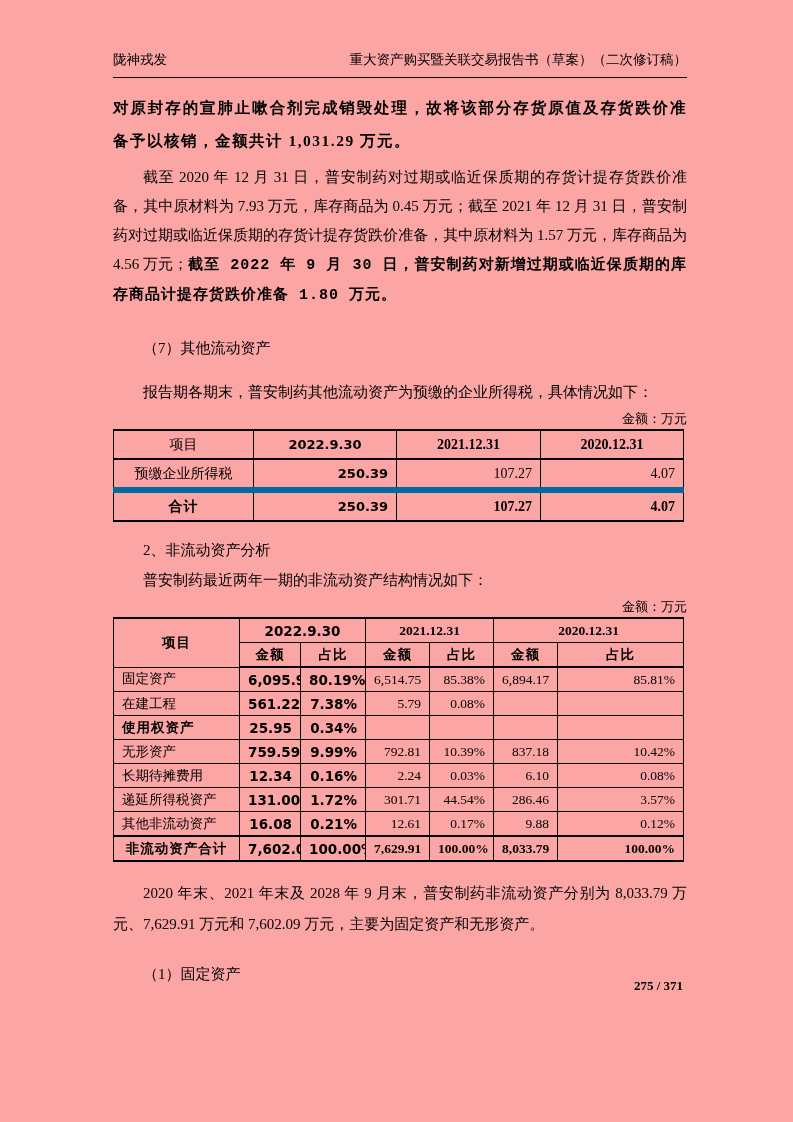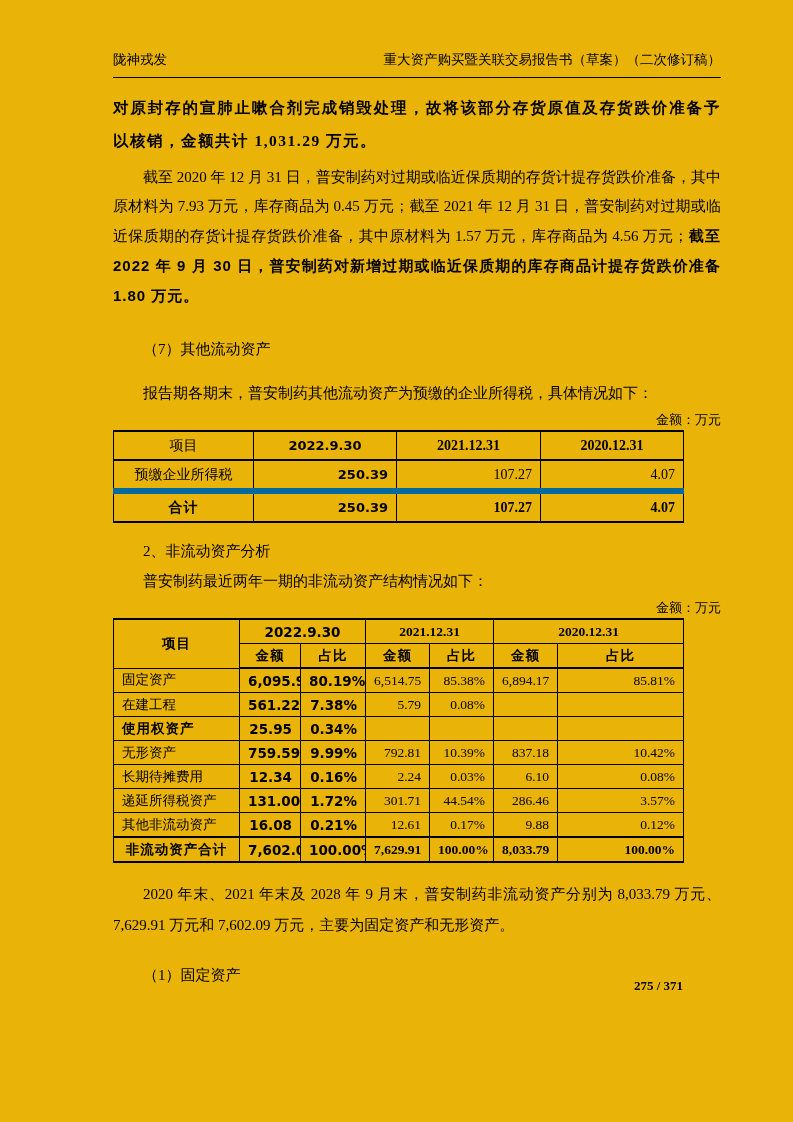--- a/index.html
+++ b/index.html
@@ -1,22 +1,22 @@
 <!DOCTYPE html>
 <html lang="zh"><head>
 <meta charset="utf-8">
 <style>
   html,body{margin:0;padding:0;background:#9b9b9b;}
   .page{
     position:relative;
     width:793px;height:1122px;
     margin:0 auto;
-    background:#eab308;
+    background:#fca5a5;
     box-sizing:border-box;
-    padding:50px 72px 0 113px;
+    padding:50px 106px 0 113px;
     font-family:"Liberation Serif","DejaVu Serif",serif;
     color:#000;
     overflow:hidden;
   }
   
   .doc-header{
     display:flex;justify-content:space-between;align-items:flex-end;
     font-size:13.5px;line-height:20px;
     border-bottom:1.5px solid #000;
     padding-bottom:7px;
@@ -28,21 +28,21 @@
     font-size:15.5px;line-height:33px;
     font-weight:bold;letter-spacing:1.5px;
   }
   .p-body{
     margin-top:6px;
     font-size:15px;line-height:29px;
     text-indent:2em;
   }
   .p-body .em-bold{
     font-weight:bold;letter-spacing:1px;
-    font-family:Liberation Sans, sans-serif;
+    font-family:Liberation Mono, monospace;
   }
   .heading{
     margin-top:28px;
     font-size:15px;line-height:20px;
     text-indent:2em;font-weight:normal;
   }
   .p-after-t2{margin-top:16px;font-size:15px;line-height:31px;text-indent:2em;}
   .unit-label{
     margin-top:3px;
     text-align:right;font-size:13px;line-height:17px;

